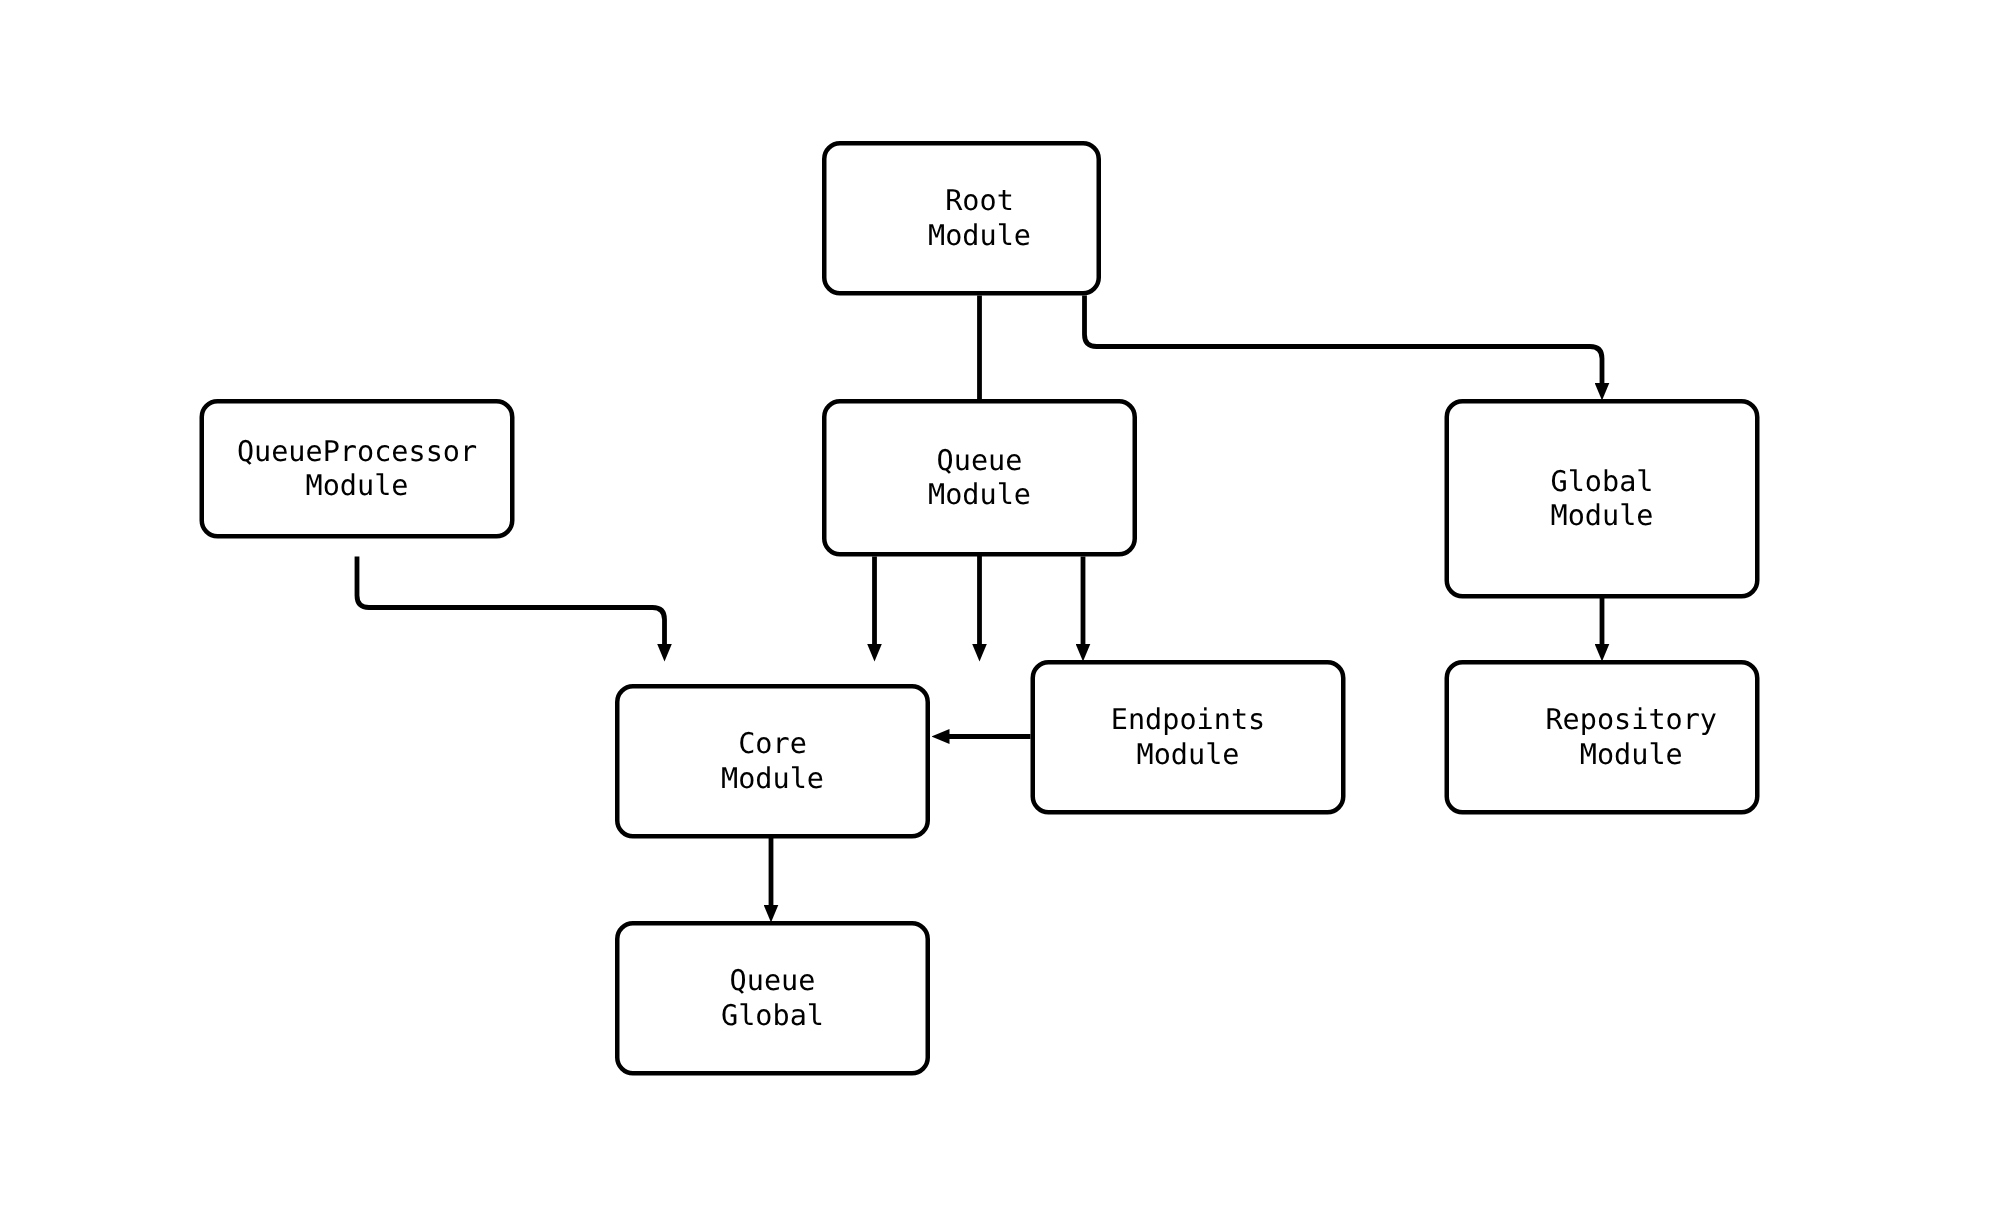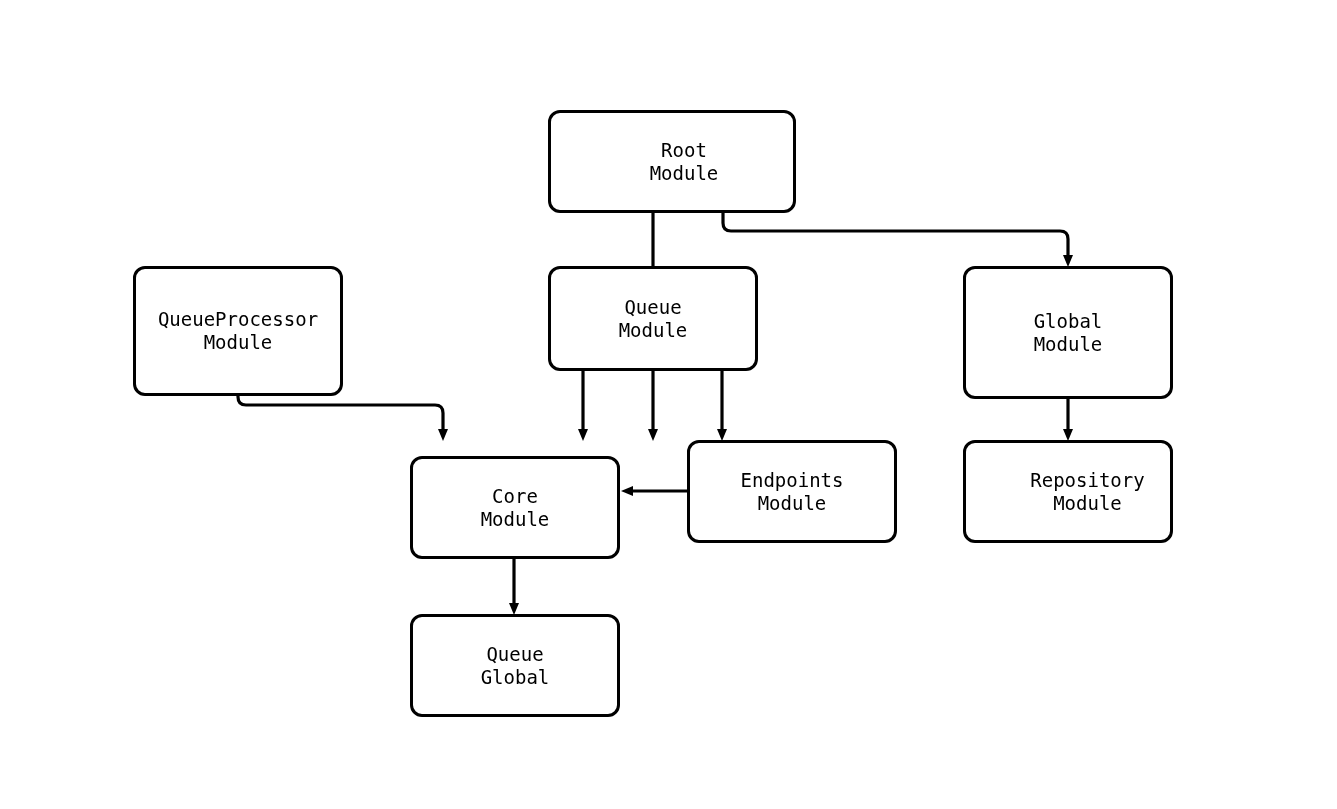--- a/index.html
+++ b/index.html
@@ -82,26 +82,26 @@
 
     <g>
       <path d="M 1068 369 L 1068 430" fill="none" stroke="#000000" stroke-width="3.2" marker-end="url(#arrow-down)"></path>
     </g>
 
     <g>
       <path d="M 514 543 L 514 604" fill="none" stroke="#000000" stroke-width="3.2" marker-end="url(#arrow-down)"></path>
     </g>
   </svg>
 
-  <div class="node" style="left: 548px; top: 110px; width: 248px; height: 103px; padding-left: 24px;">
+  <div class="node" style="left: 548px; top: 94px; width: 186px; height: 103px; padding-left: 24px;">
     <div class="node-label">Root
 Module</div>
   </div>
 
-  <div class="node" style="left: 133px; top: 266px; width: 210px; height: 130px;">
+  <div class="node" style="left: 133px; top: 266px; width: 210px; height: 93px;">
     <div class="node-label">QueueProcessor
 Module</div>
   </div>
 
   <div class="node" style="left: 548px; top: 266px; width: 210px; height: 105px;">
     <div class="node-label">Queue
 Module</div>
   </div>
 
   <div class="node" style="left: 963px; top: 266px; width: 210px; height: 133px;">

